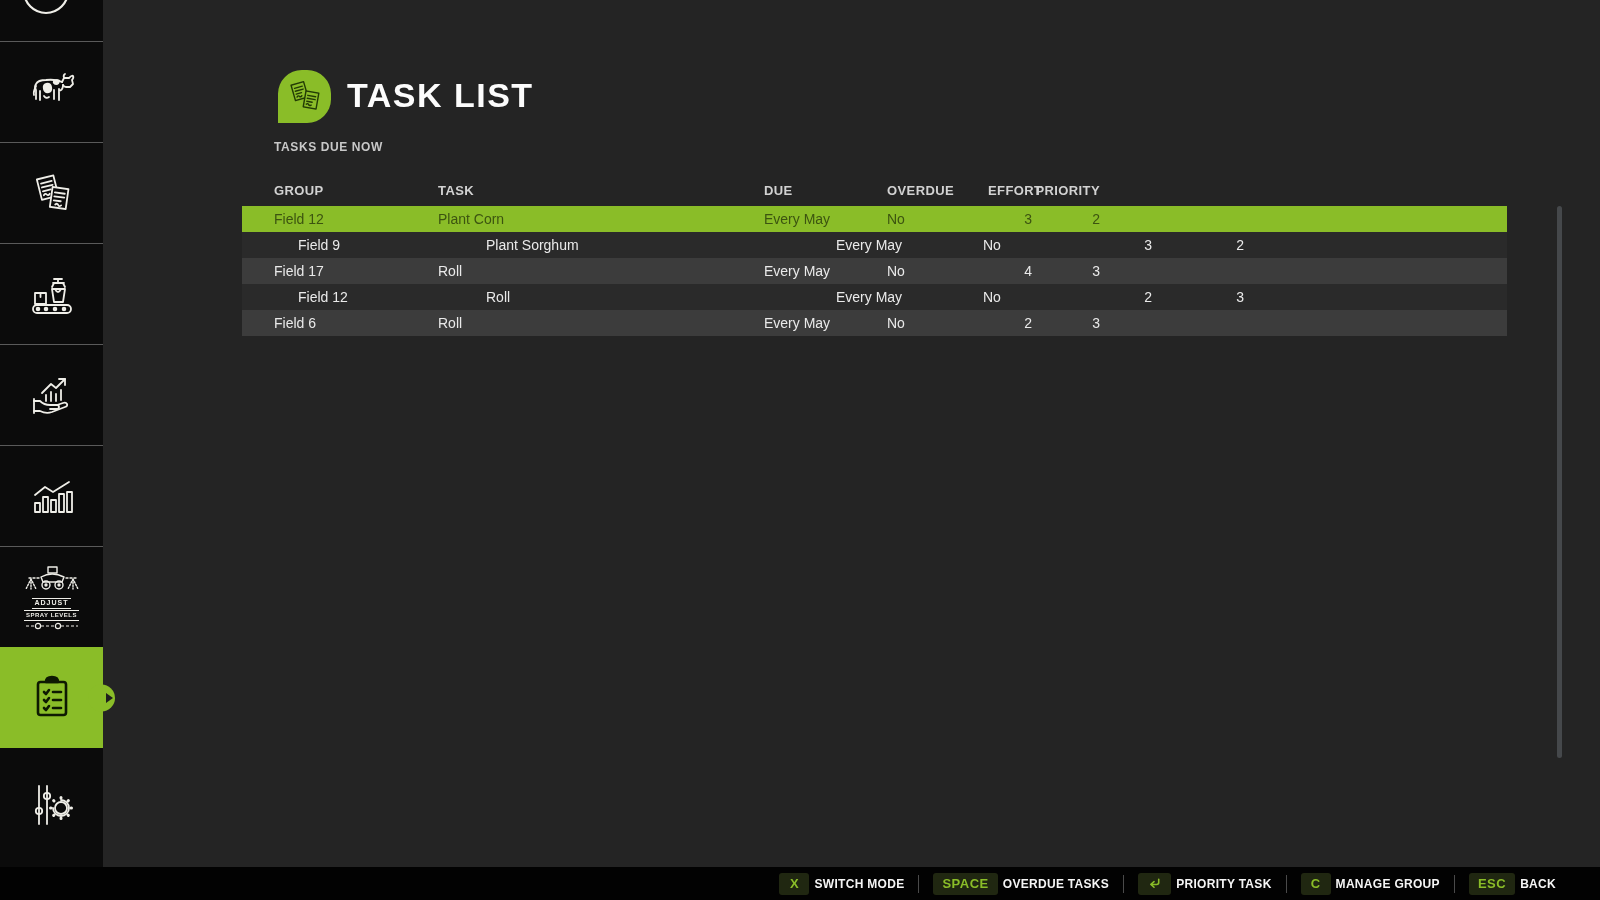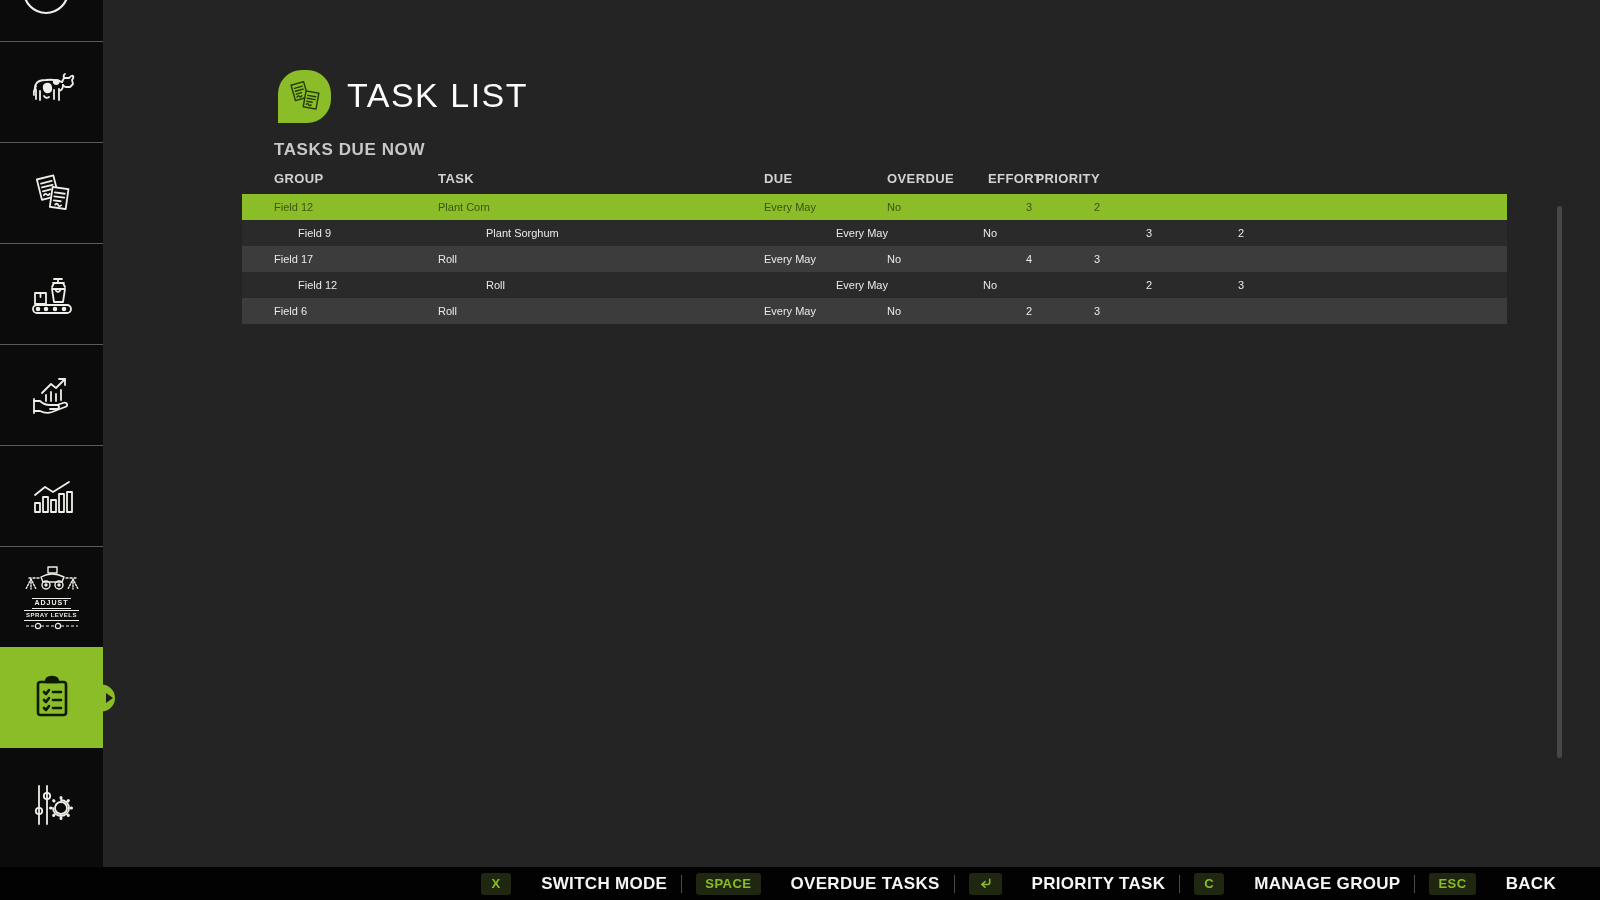--- a/index.html
+++ b/index.html
@@ -52,38 +52,38 @@
   .spray-underline{border-top:1px solid #efeee8;border-bottom:1px solid #efeee8;padding:0 2px 1px 2px;margin-top:1px;}
   
   .bubble-icon{
     position:absolute;left:278px;top:70px;width:53px;height:53px;
     background:var(--green);
     border-radius:45% 45% 45% 0;
     display:flex;align-items:center;justify-content:center;
   }
   .page-title{
     position:absolute;left:347px;top:76px;
-    font-size:34px;color:#fcfcfc;letter-spacing:1.5px;font-weight:400;
+    font-size:34px;color:#fcfcfc;letter-spacing:1.5px;font-weight:700;
   }
   .section-label{
     position:absolute;left:274px;top:140px;
-    font-size:17px;font-weight:bold;color:#c8c8c8;letter-spacing:0.6px;
-  }
-  
-  .task-table{position:absolute;left:242px;top:164px;width:1265px;}
+    font-size:12px;font-weight:bold;color:#c8c8c8;letter-spacing:0.6px;
+  }
+  
+  .task-table{position:absolute;left:242px;top:176px;width:1265px;}
   .thead,.trow{
     display:grid;
     grid-template-columns:32px 164px 326px 123px 101px 44px 68px 1fr;
     align-items:center;
   }
   .thead{height:28px;margin-bottom:2px;}
   .thead .c{
     font-size:13px;font-weight:bold;color:#d2d2d2;letter-spacing:0.4px;
   }
-  .trow{height:26px;font-size:11px;color:var(--txt);}
+  .trow{height:26px;font-size:14px;color:var(--txt);}
   .trow.r-dark{background:var(--row-dark);gap:24px;}
   .trow.r-light{background:var(--row-light);}
   .trow.selected{background:var(--green);color:var(--sel-txt);}
   .c.num{text-align:right;}
   
   .scrollbar{
     position:absolute;left:1557px;top:206px;width:5px;height:552px;
     background:#45484b;border-radius:3px;
   }
   
@@ -94,21 +94,21 @@
     padding-right:44px;z-index:10;
   }
   .shortcut{display:flex;align-items:center;}
   .key-chip{
     min-width:30px;height:22px;padding:0 9px;
     background:#202711;border-radius:3px;
     color:var(--green);font-size:13px;font-weight:bold;letter-spacing:0.5px;
     display:flex;align-items:center;justify-content:center;
   }
   .sc-label{
-    margin-left:30px;color:#f5f5f5;font-size:17px;font-weight:bold;letter-spacing:0.3px;
+    margin-left:5px;color:#f5f5f5;font-size:12px;font-weight:bold;letter-spacing:0.3px;
   }
   .sc-divider{width:1px;height:18px;background:#4a4a4a;margin:0 14px;}
 </style>
 </head>
 <body>
 
 <div class="screen">
 
   <nav class="sidebar">
 

